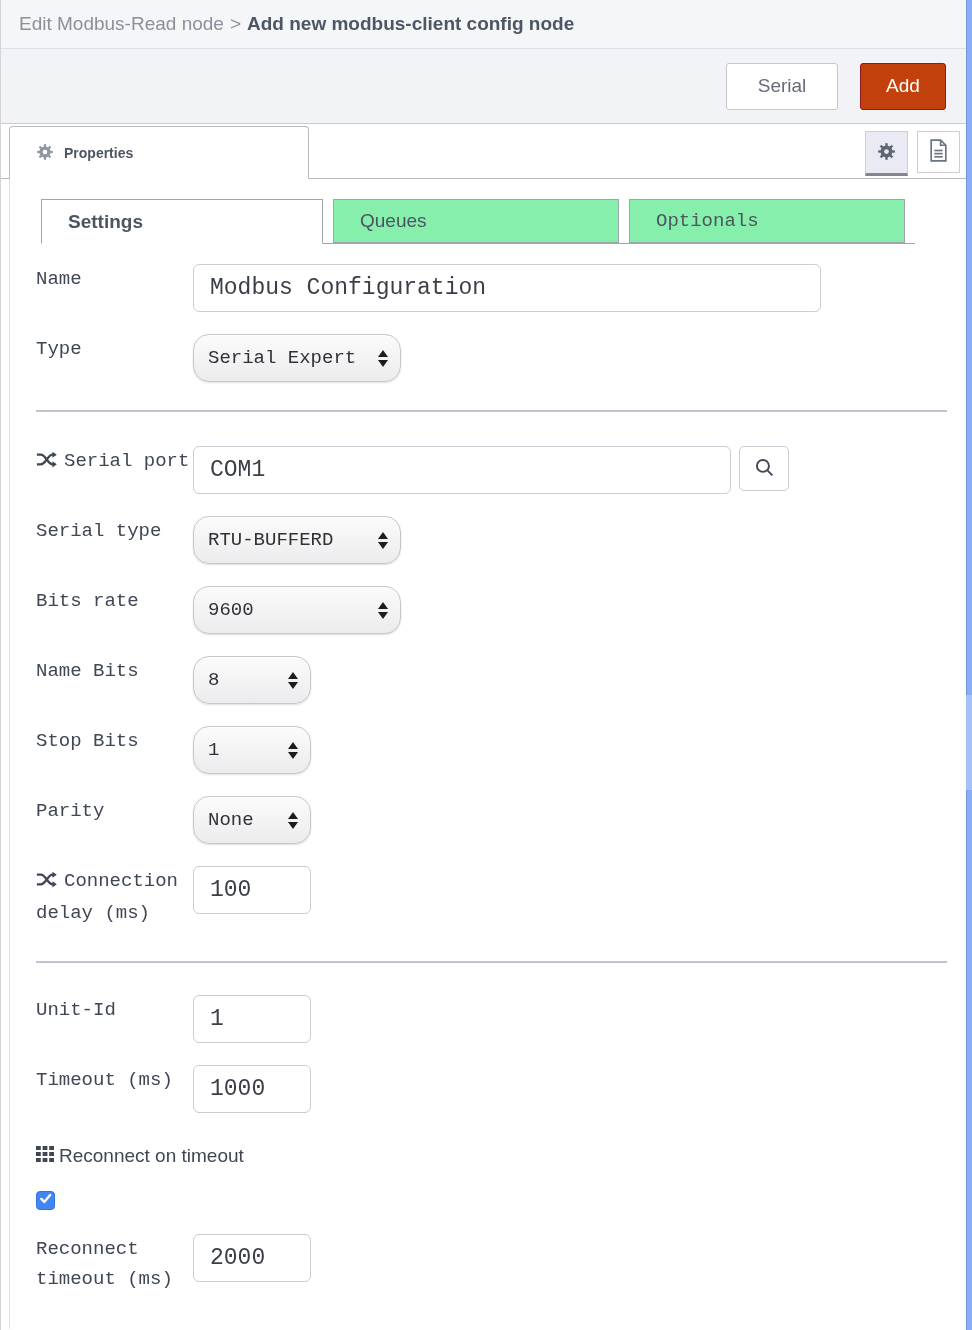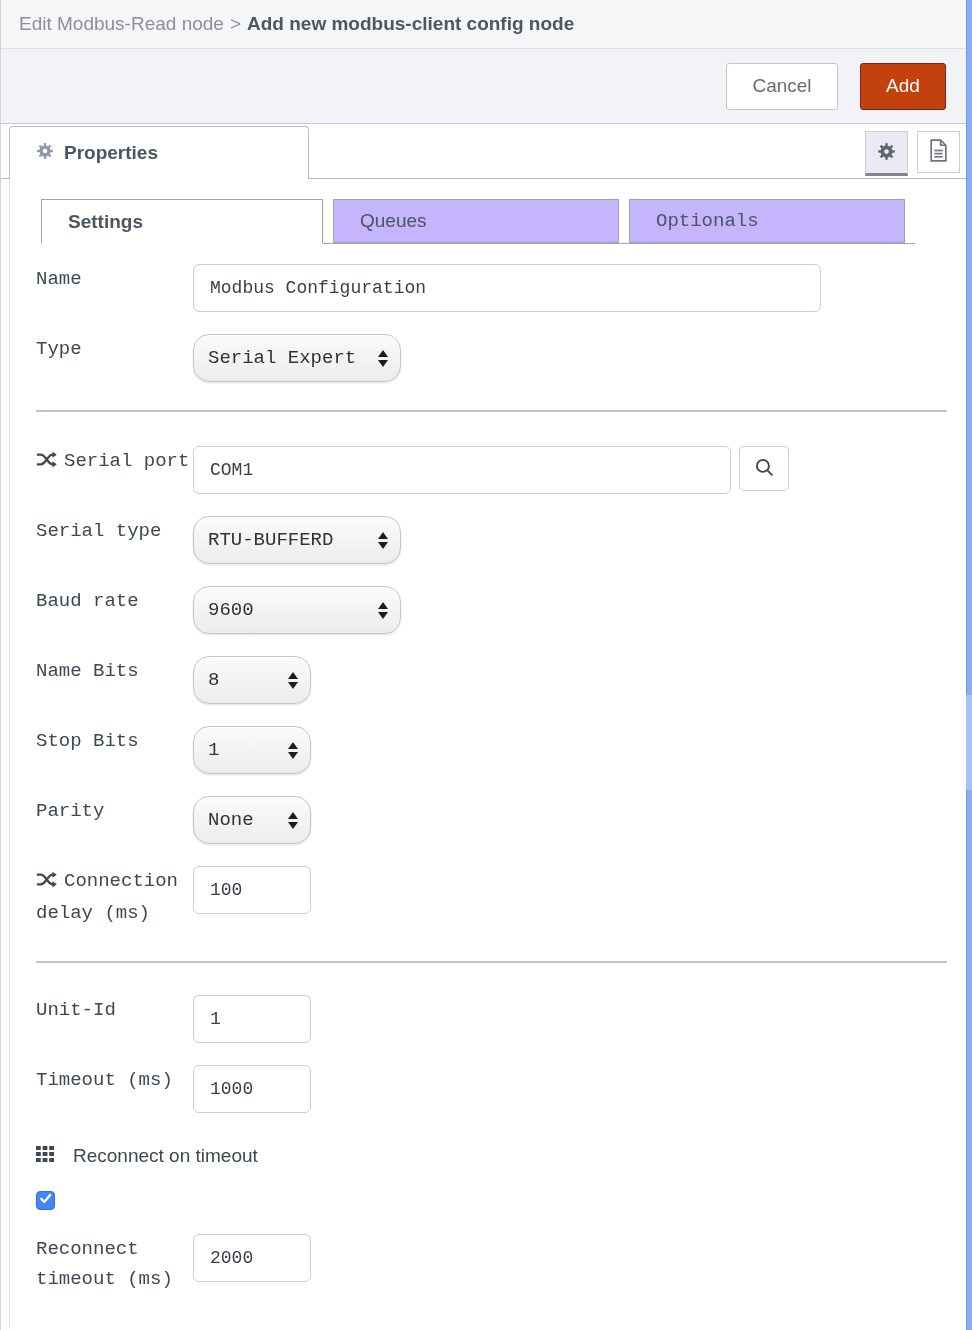--- a/index.html
+++ b/index.html
@@ -60,21 +60,21 @@
     display:flex; align-items:flex-end;
   }
   .props-tab {
     margin-left:8px; margin-bottom:-1px;
     width:300px; height:53px;
     background:#ffffff;
     border:1px solid #b9b9be; border-bottom:none;
     border-radius:4px 4px 0 0;
     display:flex; align-items:center;
     padding-left:26px; gap:10px;
-    font-weight:bold; font-size:19px; color:#4c5560;
+    font-weight:bold; font-size:14px; color:#4c5560;
   }
   .props-actions {
     position:absolute; right:12px; top:7px;
     display:flex; gap:9px; align-items:flex-start;
   }
   .icon-btn {
     width:43px; height:42px;
     border:1px solid #cdcdd2;
     background:#ffffff;
     display:flex; align-items:center; justify-content:center;
@@ -101,21 +101,21 @@
     margin-left:5px;
     width:874px;
     border-bottom:1px solid #9fa4ad;
   }
   .tab {
     height:44px;
     border:1px solid #9fa4ad;
     display:flex; align-items:center;
     padding-left:26px;
     font-size:19px; color:#4c5560;
-    background:#c4b5fd;
+    background:#86efac;
     cursor:pointer;
   }
   .tab-settings  { width:282px; }
   .tab-queues    { width:286px; }
   .tab-optionals { width:276px;font-family:Liberation Mono, monospace; }
   .tab.active {
     background:#ffffff;
     font-weight:bold;
     margin-bottom:-1px;
     border-bottom:1px solid #ffffff;
@@ -131,21 +131,21 @@
     line-height:1.6;
     display:inline-block;
   }
   .label-with-icon .shuffle-wrap { margin-right:7px; vertical-align:-2px; display:inline-block; }
 
   .text-input {
     height:48px;
     border:1px solid #c9cdd4;
     border-radius:6px;
     background:#ffffff;
-    font-family:inherit; font-size:18px; color:#3a3f47;
+    font-family:inherit; font-size:23px; color:#3a3f47;
     padding:0 16px;
     outline:none;
   }
   .input-name { width:628px; }
   .input-com  { width:538px; }
   .input-num  { width:118px; }
 
   .select {
     height:48px;
     border:1px solid #c6c6c9;
@@ -174,21 +174,21 @@
 
   .divider {
     height:2px;
     background:#c2c3d0;
     margin:28px 25px 0 0;
   }
   .divider.d2 { margin-top:32px; }
 
   .standalone-label {
     margin-top:32px;
-    display:flex; align-items:flex-start; gap:19px;
+    display:flex; align-items:flex-start; gap:5px;
     font-size:19px; color:#3e4753;
   }
   .checkbox {
     margin-top:24px;
     width:19px; height:19px;
     border-radius:4px;
     background:#4285f4;
     border:1px solid #3272d9;
     display:flex; align-items:center; justify-content:center;
     cursor:pointer;
@@ -210,21 +210,21 @@
 </head>
 <body>
 
 <div class="top-header">
   <span class="crumb-prefix">Edit Modbus-Read node</span>
   <span class="crumb-sep">&gt;</span>
   <span class="crumb-current">Add new modbus-client config node</span>
 </div>
 
 <div class="action-bar">
-  <button class="btn btn-cancel">Cancel</button>
+  <button class="btn btn-cancel">Serial</button>
   <button class="btn btn-add">Add</button>
 </div>
 
 <div class="props-bar">
   <div class="props-tab">
     <span>
       <svg width="18" height="18" viewBox="0 0 24 24">
         <g fill="#9298a3">
           <rect x="10.5" y="1.5" width="3" height="21"></rect>
           <rect x="10.5" y="1.5" width="3" height="21" transform="rotate(45 12 12)"></rect>
@@ -323,21 +323,21 @@
     <div class="select wide">
       <span>RTU-BUFFERD</span>
       <span class="select-arrows">
           <i class="tri-up"></i>
           <i class="tri-down"></i>
         </span>
     </div>
   </div>
 
   <div class="form-row">
-    <span class="field-label">Baud rate</span>
+    <span class="field-label">Bits rate</span>
     <div class="select wide">
       <span>9600</span>
       <span class="select-arrows">
           <i class="tri-up"></i>
           <i class="tri-down"></i>
         </span>
     </div>
   </div>
 
   <div class="form-row">

